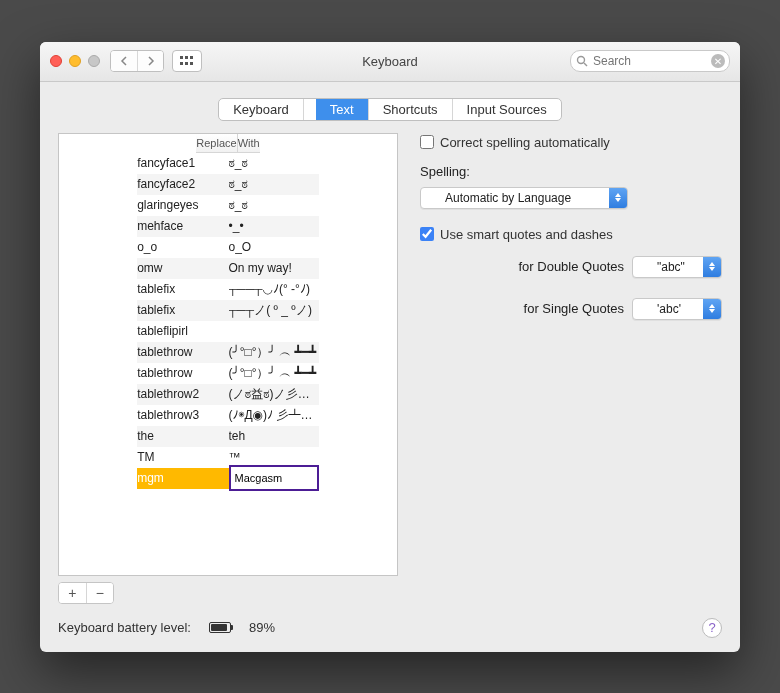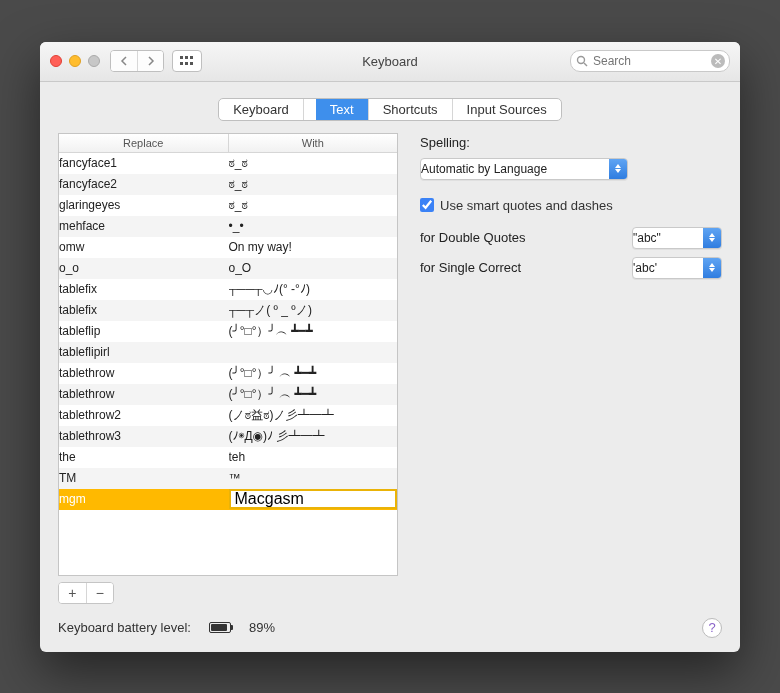--- a/index.html
+++ b/index.html
@@ -62,56 +62,56 @@
 
   .content{ flex:1; padding:16px 18px 6px 18px; display:flex; flex-direction:column; }
   .tabs{ display:flex; justify-content:center; margin-bottom:12px;}
   .tabseg{display:flex;border:1px solid #bfbfbf;border-radius:5px;overflow:hidden;background:#fff;}
   .tabseg div{padding:3px 14px;font-size:13px;color:#333;border-right:1px solid #d6d6d6;}
   .tabseg div:last-child{border-right:none;}
   .tabseg div.active{background:#3e8fec;color:#fff;margin-left:12px;}
 
   .mainrow{display:flex; gap:22px; flex:1; min-height:0;}
   .tablewrap{width:340px;display:flex;flex-direction:column;}
-  .table{border:1px solid #c5c5c5;border-radius:0;background:#fff;flex:1;display:flex;flex-direction:column;overflow:hidden;}
+  .table{border:1px solid #c5c5c5;border-radius:0;background:#fff;flex:1;display:flex;flex-direction:column;overflow:hidden;align-items:center;}
   .thead{display:flex;background:linear-gradient(#fff,#f1f1f1);border-bottom:1px solid #d6d6d6;font-size:11px;color:#555;}
   .th{flex:1;padding:3px 0;text-align:center;}
   .th:first-child{border-right:1px solid #d6d6d6;}
   .tbody{flex:1;overflow:hidden;}
   .tr{display:flex;height:21px;align-items:center;font-size:12px;}
   .tr:nth-child(odd){background:#fff;}
   .tr:nth-child(even){background:#f4f4f4;}
   .td{flex:1;padding:0 0;white-space:nowrap;overflow:hidden;text-overflow:ellipsis;}
   .td:first-child{border-right:1px solid transparent;}
   .tr.sel{background:#ffb900 !important;color:#fff;}
   .tr.sel .td.editing{background:#fff;color:#000;padding:0;}
   .tr.sel .td.editing input{
-    width:100%;height:20px;border:2px solid #eab308;outline:none;font-size:16px;padding:0 4px;
+    width:100%;height:26px;border:2px solid #4c1d95;outline:none;font-size:11px;padding:0 4px;
     font-family:inherit;
   }
   .addremove{display:flex;margin-top:6px;border:1px solid #c5c5c5;border-radius:4px;overflow:hidden;width:56px;background:#fff;}
   .addremove button{flex:1;height:20px;border:none;background:#fff;font-size:14px;color:#555;display:flex;align-items:center;justify-content:center;}
   .addremove button + button{border-left:1px solid #d6d6d6;}
 
   .rightpane{flex:1;padding-top:2px;font-size:13px;}
   .chkrow{display:flex;align-items:center;gap:6px;margin-bottom:14px;}
   .chkrow input[type=checkbox]{width:14px;height:14px;accent-color:#3b82f6;}
   .label{color:#333;}
   .sectlabel{margin-bottom:8px;}
   .select{
     display:flex;align-items:center;justify-content:space-between;
-    border:1px solid #c9c9c9;border-radius:4px;background:#fff;height:22px;padding:0 0 0 0;
+    border:1px solid #c9c9c9;border-radius:4px;background:#fff;height:22px;padding:0 0 0 24px;
     box-shadow:0 1px 0 rgba(0,0,0,0.05);font-size:12px;
   }
   .select .cap{width:18px;height:100%;background:linear-gradient(#5fa4f3,#2f7de0);border-radius:0 3px 3px 0;
     display:flex;flex-direction:column;align-items:center;justify-content:center;gap:0;}
   .select .cap::before{content:"";border-left:3px solid transparent;border-right:3px solid transparent;border-bottom:4px solid #fff;margin-bottom:1px;}
   .select .cap::after{content:"";border-left:3px solid transparent;border-right:3px solid transparent;border-top:4px solid #fff;}
   .spelsect{margin-bottom:18px;}
-  .quotegrid{display:grid;grid-template-columns:auto 90px;gap:8px 8px;align-items:center;font-size:13px;}
+  .quotegrid{display:grid;grid-template-columns:auto 90px;gap:20px 8px;align-items:center;font-size:13px;text-align:right;}
 
   .footer{padding:8px 18px 14px 18px;display:flex;align-items:center;gap:18px;font-size:13px;color:#333;}
   .batt-icon{display:inline-block;position:relative;width:22px;height:11px;border:1.2px solid #333;border-radius:2px;}
   .batt-icon::after{content:"";position:absolute;right:-3px;top:2px;width:2px;height:5px;background:#333;border-radius:0 1px 1px 0;}
   .batt-icon .fill{position:absolute;left:1px;top:1px;bottom:1px;background:#333;border-radius:1px;}
   .help{margin-left:auto;width:20px;height:20px;border:1px solid #bbb;border-radius:50%;display:flex;align-items:center;justify-content:center;color:#8a63c9;font-size:13px;background:#fff;}
 
   svg{display:block;}
 </style>
 </head>
@@ -187,38 +187,34 @@
               </div>
               <div class="tr">
                 <div class="td">glaringeyes</div>
                 <div class="td">ಠ_ಠ</div>
               </div>
               <div class="tr">
                 <div class="td">mehface</div>
                 <div class="td">•_•</div>
               </div>
               <div class="tr">
+                <div class="td">o_o</div>
+                <div class="td">o_O</div>
+              </div>
+              <div class="tr">
                 <div class="td">omw</div>
                 <div class="td">On my way!</div>
               </div>
               <div class="tr">
-                <div class="td">o_o</div>
-                <div class="td">o_O</div>
-              </div>
-              <div class="tr">
                 <div class="td">tablefix</div>
                 <div class="td">┬──┬◡ﾉ(° -°ﾉ)</div>
               </div>
               <div class="tr">
                 <div class="td">tablefix</div>
                 <div class="td">┬─┬ノ( º _ ºノ)</div>
-              </div>
-              <div class="tr">
-                <div class="td">tableflip</div>
-                <div class="td">(╯°□°）╯︵ ┻━┻</div>
               </div>
               <div class="tr">
                 <div class="td">tableflipirl</div>
               </div>
               <div class="tr">
                 <div class="td">tablethrow</div>
                 <div class="td">(╯°□°）╯ ︵ ┻━┻</div>
               </div>
               <div class="tr">
                 <div class="td">tablethrow</div>
@@ -250,41 +246,45 @@
           <button>
               <span>+</span>
             </button>
           <button>
               <span>−</span>
             </button>
         </div>
       </div>
 
       <div class="rightpane">
+        <label class="chkrow">
+          <input type="checkbox" style="">
+          <span class="label">Correct spelling automatically</span>
+        </label>
 
         <div class="spelsect">
           <div class="sectlabel">Spelling:</div>
           <div class="select" style="width:208px">
             <span>Automatic by Language</span>
             <span class="cap"></span>
           </div>
         </div>
 
         <label class="chkrow">
           <input type="checkbox" checked="" style="">
           <span class="label">Use smart quotes and dashes</span>
         </label>
 
         <div class="quotegrid">
           <span>for Double Quotes</span>
           <div class="select">
             <span>"abc"</span>
             <span class="cap"></span>
           </div>
-          <span>for Single Correct</span>
+          <span>for Single Quotes</span>
           <div class="select">
             <span>'abc'</span>
             <span class="cap"></span>
           </div>
         </div>
       </div>
     </div>
   </div>
 
   <div class="footer">

